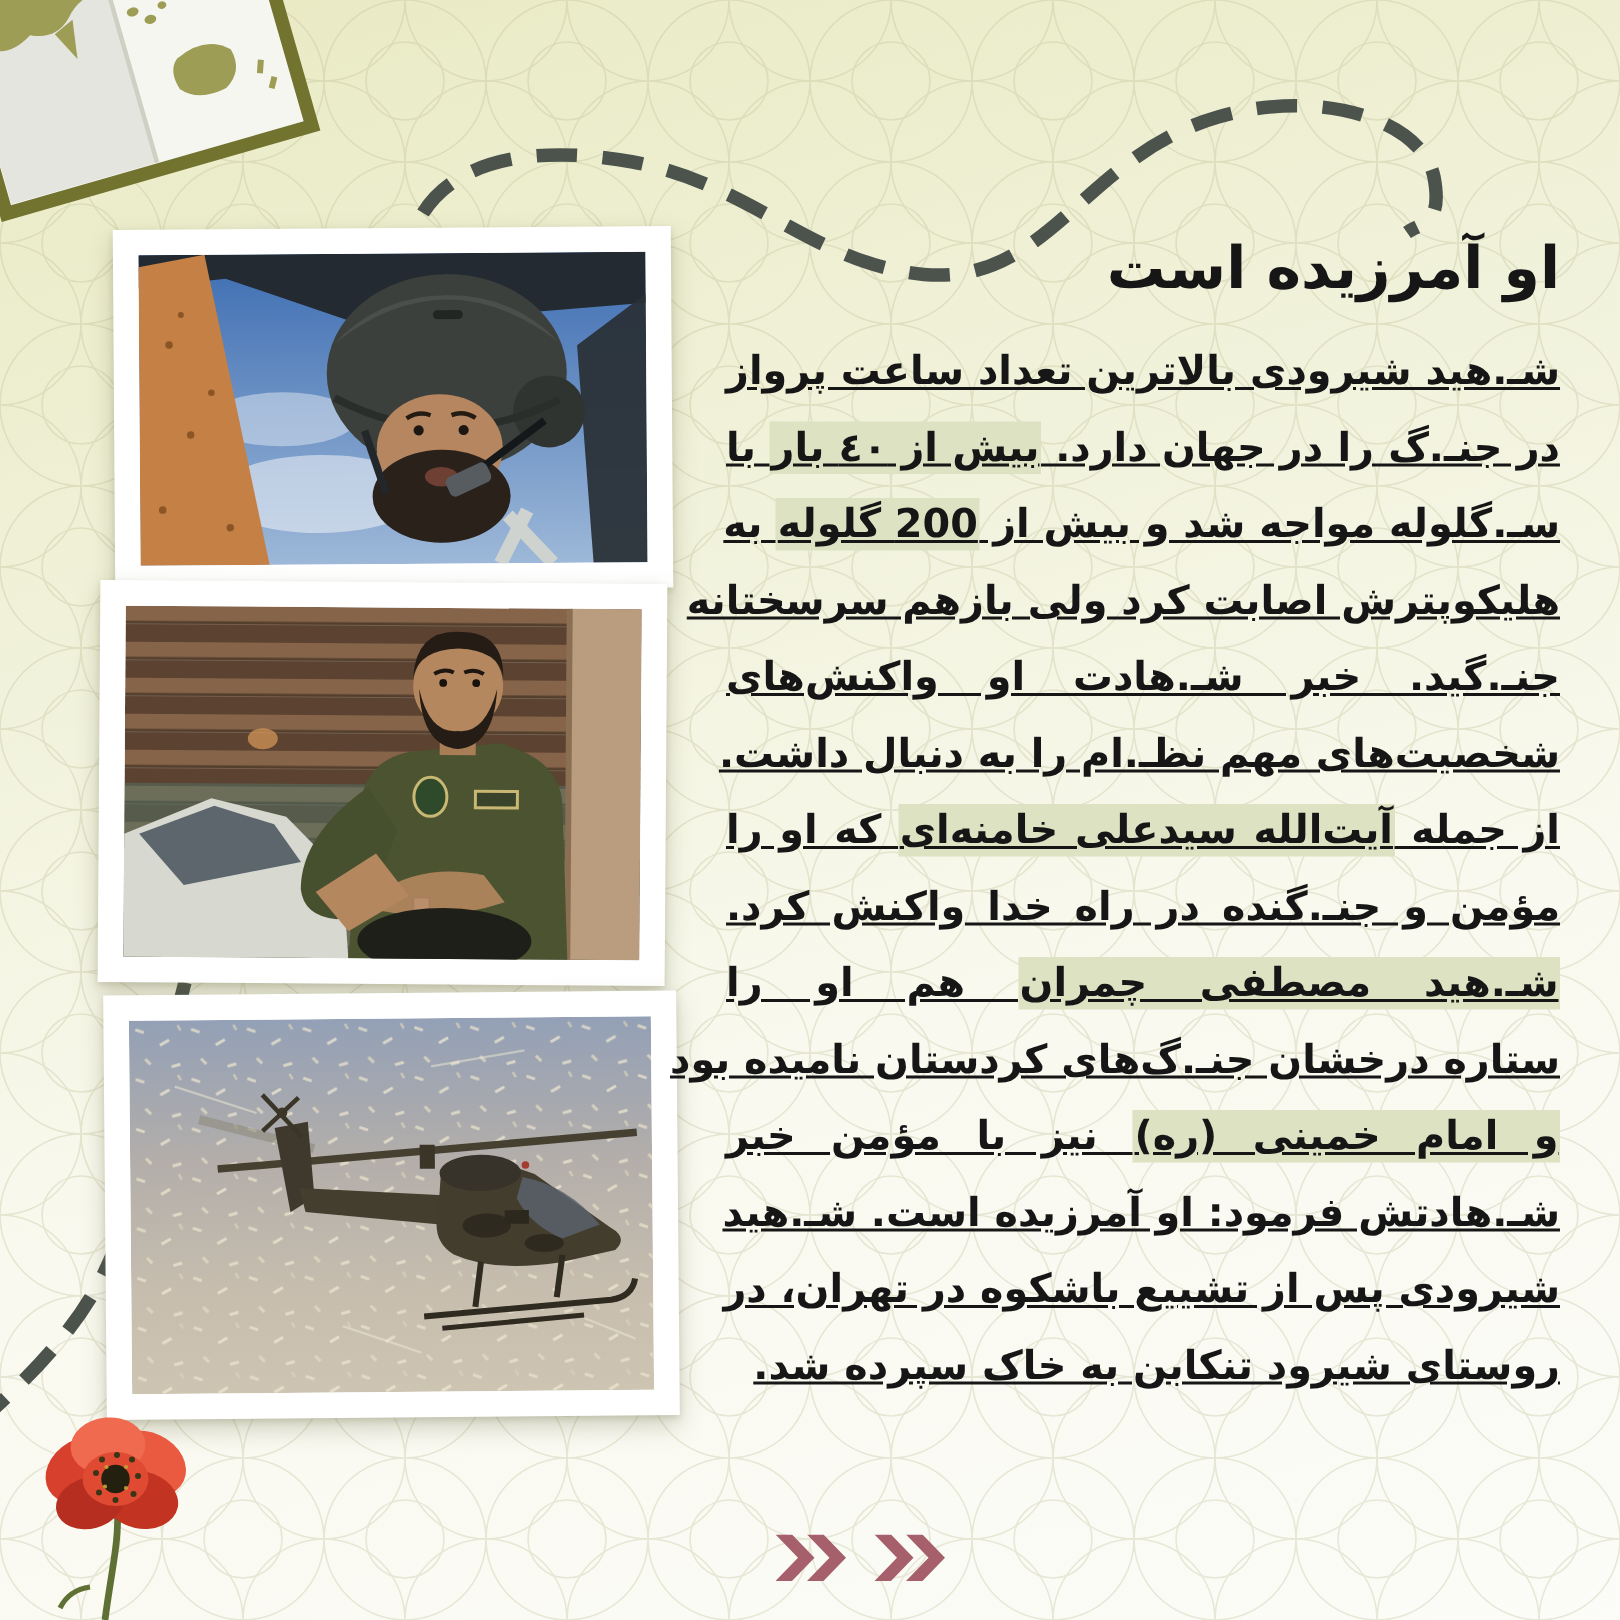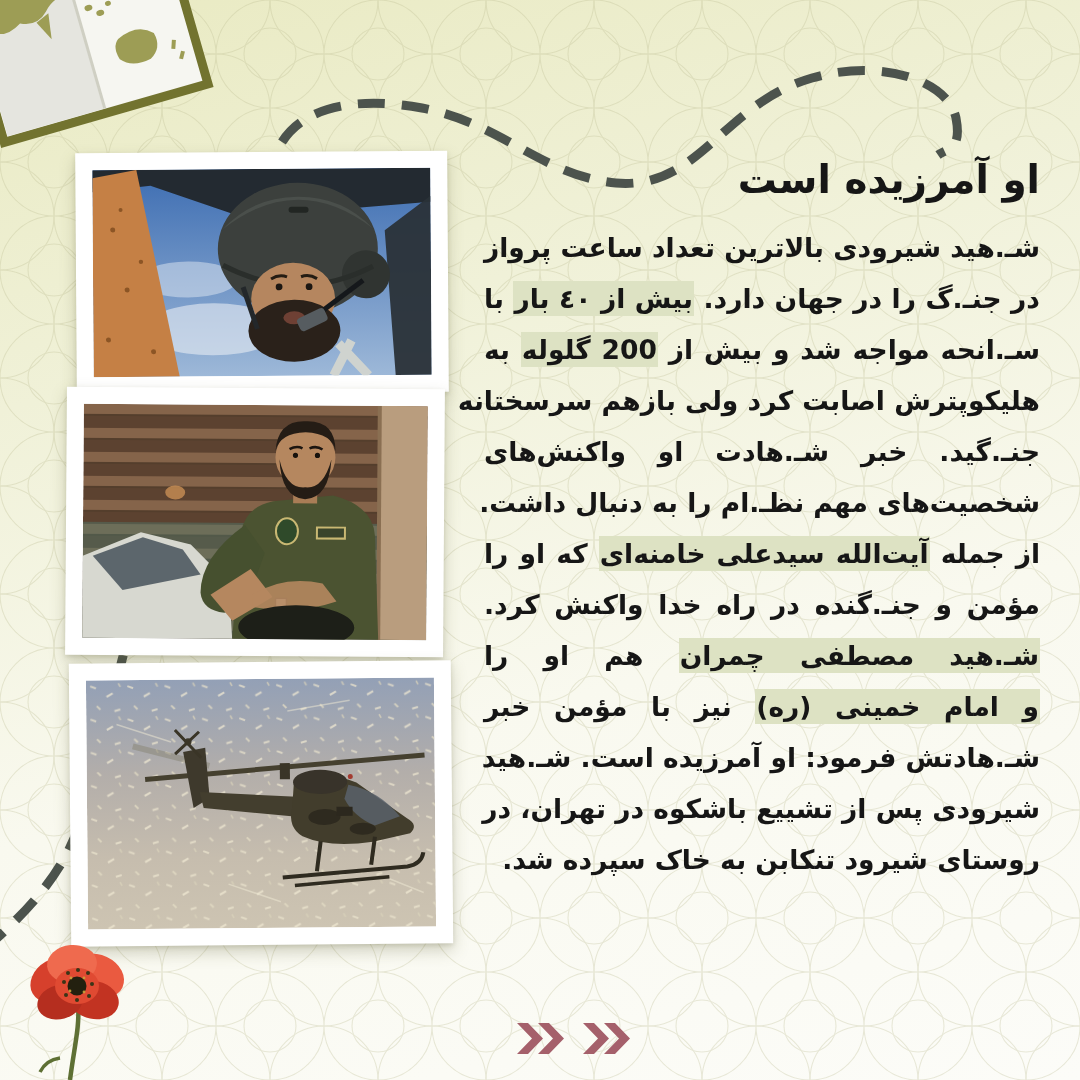--- a/index.html
+++ b/index.html
@@ -28,21 +28,21 @@
   #article {
     position:absolute; top:152px; right:40px; width:556px;
     direction:rtl; text-align:right; color:var(--ink,#161616);
   }
   #article .title {
     font-size:39px; font-weight:bold; line-height:56px; margin-bottom:14px;
     letter-spacing:-1px;
   }
   #article .lines .line {
     font-size:26.5px; font-weight:bold; line-height:51px; white-space:nowrap;
-    text-align:justify; text-align-last:justify;
+    text-align:justify; text-align-last:justify;text-decoration:underline;
   }
   #article .lines .line:last-child { text-align-last:right; }
   #article .hl { background:var(--hl,#dde2c3); padding:2px 1px; }
   
   #chevrons { position:absolute; left:517px; top:1023px; }
   #chevrons svg path { fill:var(--chev,#a5606b); }
   
   #map { position:absolute; left:-54px; top:-62px; }
   #poppy { position:absolute; left:4px; top:940px; }
 </style>
@@ -221,27 +221,28 @@
         <path d="M206,206 L300,198" stroke="#2f2b20" stroke-width="3.4" fill="none"></path>
       </g>
     </svg>
   </div>
 
   <div id="article">
     <div class="title">او آمرزیده است</div>
     <div class="lines">
         <div class="line"><span>شـ.هید شیرودی بالاترین تعداد ساعت پرواز</span></div>
         <div class="line"><span>در جنـ.گ را در جهان دارد. </span><span class="hl">بیش از ٤٠ بار</span><span> با</span></div>
-        <div class="line"><span>سـ.انحه مواجه شد و بیش از </span><span class="hl">200 گلوله</span><span> به</span></div>
+        <div class="line"><span>سـ.گلوله مواجه شد و بیش از </span><span class="hl">200 گلوله</span><span> به</span></div>
         <div class="line"><span>هلیکوپترش اصابت کرد ولی بازهم سرسختانه</span></div>
         <div class="line"><span>جنـ.گید. خبر شـ.هادت او واکنش‌های</span></div>
         <div class="line"><span>شخصیت‌های مهم نظـ.ام را به دنبال داشت.</span></div>
         <div class="line"><span>از جمله </span><span class="hl">آیت‌الله سیدعلی خامنه‌ای</span><span> که او را</span></div>
         <div class="line"><span>مؤمن و جنـ.گنده در راه خدا واکنش کرد.</span></div>
         <div class="line"><span class="hl">شـ.هید مصطفی چمران</span><span> هم او را</span></div>
+        <div class="line"><span>ستاره درخشان جنـ.گ‌های کردستان نامیده بود</span></div>
         <div class="line"><span class="hl">و امام خمینی (ره)</span><span> نیز با مؤمن خبر</span></div>
         <div class="line"><span>شـ.هادتش فرمود: او آمرزیده است. شـ.هید</span></div>
         <div class="line"><span>شیرودی پس از تشییع باشکوه در تهران، در</span></div>
         <div class="line"><span>روستای شیرود تنکابن به خاک سپرده شد.</span></div>
       </div>
   </div>
 
   <div id="poppy">
     <svg width="150" height="140" viewBox="0 0 150 140" aria-hidden="true">
       <path d="M66,140 C70,108 76,86 74,64" stroke="#5e7034" stroke-width="4.5" fill="none"></path>

